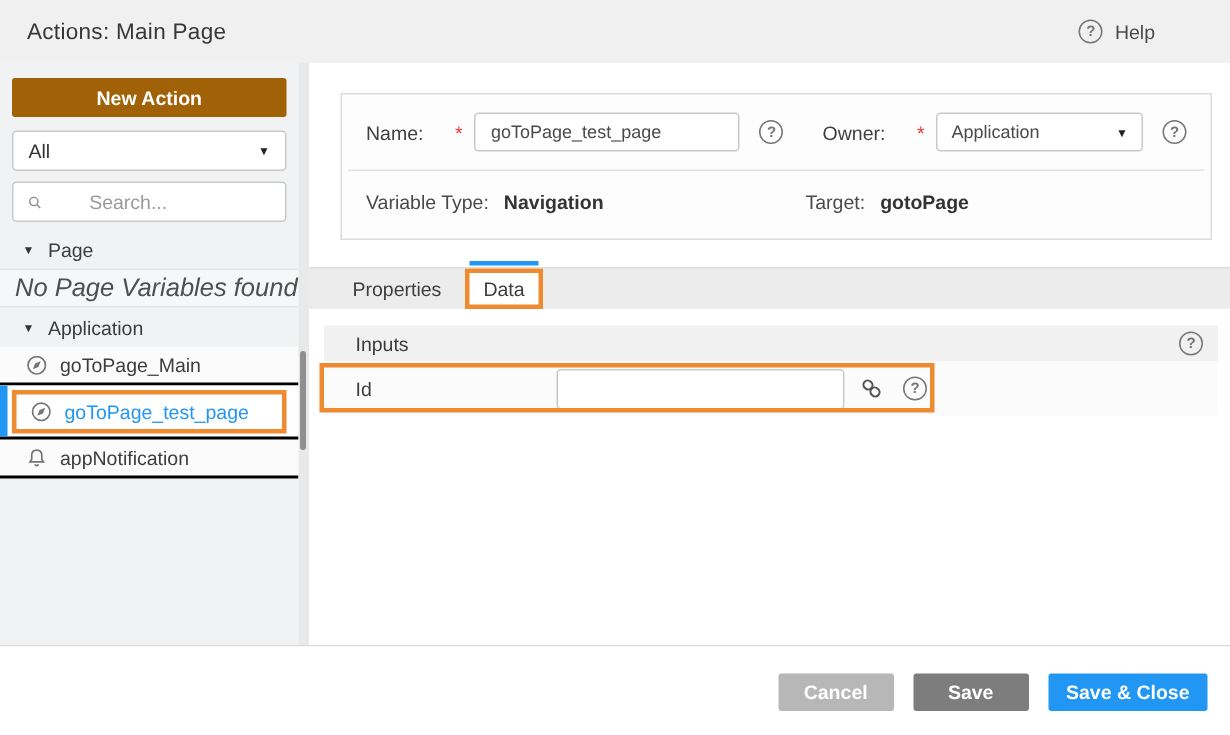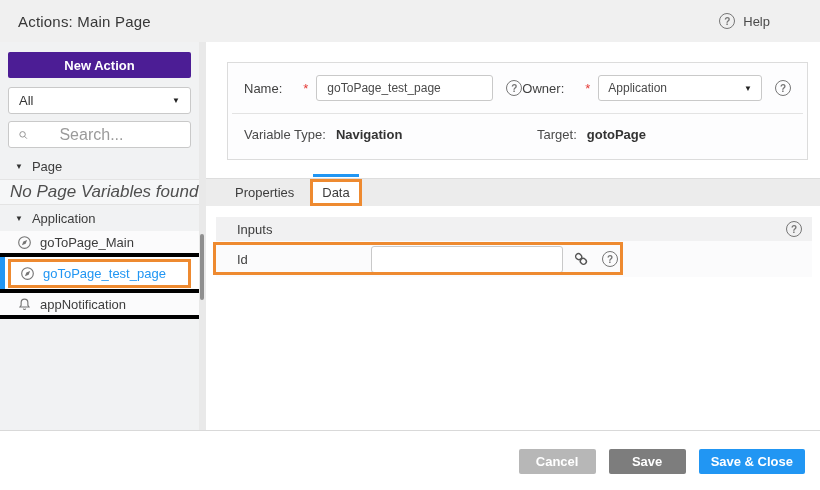--- a/index.html
+++ b/index.html
@@ -13,39 +13,39 @@
   .hdr h1 { font-size:15px; font-weight:400; color:#373737; letter-spacing:.2px; }
   .hdr .help { margin-left:auto; margin-right:32px; display:flex; align-items:center; gap:8px;
                color:#4a4a4a; cursor:pointer; }
   .qmark { width:16px; height:16px; border:1.4px solid #767676; border-radius:50%;
            display:inline-flex; align-items:center; justify-content:center;
            font-size:10px; color:#767676; font-weight:700; flex:none; background:transparent; }
 
   
   .sidebar { position:absolute; top:42px; left:0; width:199px; height:388px; background:#f1f2f3; }
   .btn-new { display:flex; align-items:center; justify-content:center; margin:10px 8px 0;
-             height:26px; background:#4c1d95; color:#fff; font-weight:700; font-size:13px;
+             height:26px; background:#a16207; color:#fff; font-weight:700; font-size:13px;
              border-radius:2px; cursor:pointer; }
   .dd { display:flex; align-items:center; margin:9px 8px 0; height:27px; background:#fff;
         border:1px solid #c9c9c9; border-radius:3px; padding:0 10px; cursor:pointer; color:#333; }
   .dd .caret { margin-left:auto; font-size:8px; color:#222; }
   .searchbox { display:flex; align-items:center; gap:7px; margin:7px 8px 0; height:27px;
                background:#fff; border:1px solid #c9c9c9; border-radius:3px; padding:0 9px; }
   .searchbox input { border:none; outline:none; background:transparent; width:100%;
-                     font-family:inherit; font-size:16px; color:#444;margin-left:24px; }
+                     font-family:inherit; font-size:13px; color:#444;margin-left:24px; }
   .searchbox input::placeholder { color:#9a9a9a; }
 
   .tree { margin-top:5px; }
   .grp { height:26px; display:flex; align-items:center; gap:9px; padding-left:15px; color:#3c3c3c; }
   .grp .tcaret { font-size:8px; color:#333; }
   .empty-msg { height:26px; display:flex; align-items:center; padding-left:10px;
                font-style:italic; font-size:17px; color:#4f4f4f; background:#f6f7f8;
                border-top:1px solid #e4e4e4; border-bottom:1px solid #e4e4e4; }
   .titem { height:26px; display:flex; align-items:center; gap:8px; padding-left:17px;
-           background:#fbfbfc; border-bottom:4px solid #000000; color:#3d3d3d; cursor:pointer; }
+           background:#fbfbfc; border-bottom:2px solid #000000; color:#3d3d3d; cursor:pointer; }
   .titem svg { flex:none; }
   .titem.sel { height:36px; background:#fff; padding-left:0; position:relative; color:#2196f3; }
   .titem.sel::before { content:""; position:absolute; left:0; top:0; bottom:0; width:5px; background:#2196f3; }
   .sel .ann-wrap { display:flex; align-items:center; gap:8px; margin-left:8px;
                    border:3px solid #ee8a30; padding:4px 22px 4px 9px; }
 
   
   .gutter { position:absolute; top:42px; left:199px; width:7px; height:388px; background:#e9e9e9; }
   .gutter .thumb { position:absolute; left:1px; top:192px; width:4px; height:66px;
                    background:#8f8f8f; border-radius:2px; }
@@ -58,21 +58,21 @@
   .frow1 { display:flex; align-items:center; padding:12px 16px 0; }
   .flabel { display:flex; gap:21px; color:#3f3f3f; white-space:nowrap; }
   .req { color:#e53935; }
   .txt-input { height:26px; border:1px solid #c9c9c9; border-radius:3px; padding:0 10px;
                font-family:inherit; font-size:12px; color:#4a4a4a; background:#fff; outline:none; }
   .name-input { width:188px; margin-left:8px; }
   .sel-input { display:flex; align-items:center; width:176px; height:26px; margin-left:8px;
                border:1px solid #c9c9c9; border-radius:3px; padding:0 9px; font-size:12px;
                color:#4a4a4a; background:#fff; cursor:pointer; }
   .sel-input .caret { margin-left:auto; font-size:8px; color:#222; }
-  .ml14 { margin-left:13px; } .ml26 { }
+  .ml14 { margin-left:13px; } .ml26 { margin-left:26px; }
   .card-div { margin:12px 4px 0; border-top:1px solid #e3e3e3; }
   .frow2 { display:flex; padding:13px 16px 0; }
   .kv { display:flex; gap:10px; }
   .kv .k { color:#4a4a4a; }
   .kv .v { font-weight:700; color:#333; }
   .kv-left { width:293px; }
 
   .tabbar { position:absolute; top:136px; left:0; width:614px; height:28px; background:#ececec;
             border-top:1px solid #dddddd; display:flex; align-items:stretch; padding-left:20px; }
   .tab { display:flex; align-items:center; padding:0 9px; margin-right:7px; color:#3c3c3c; cursor:pointer; }

